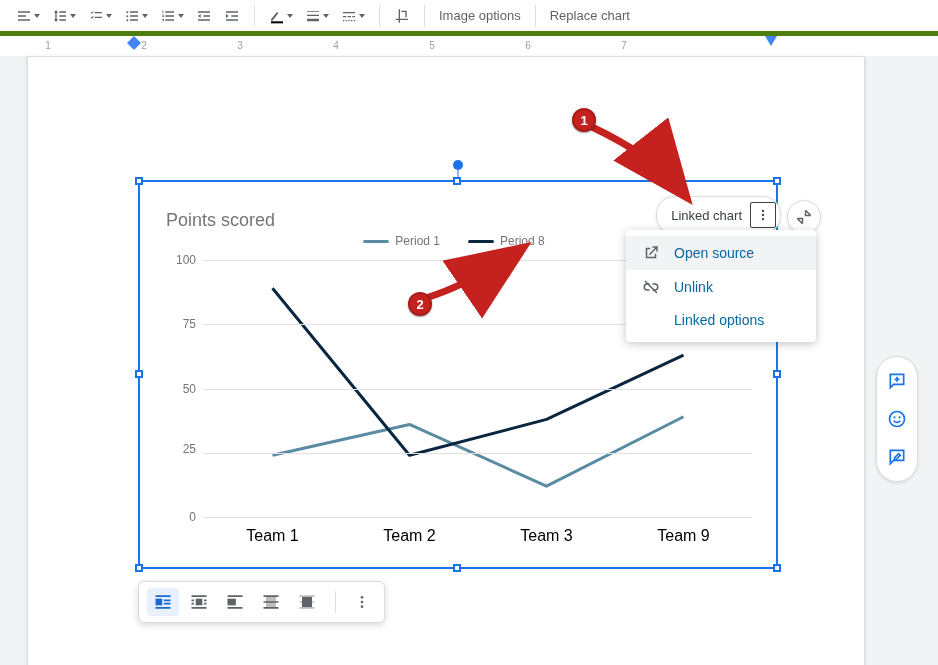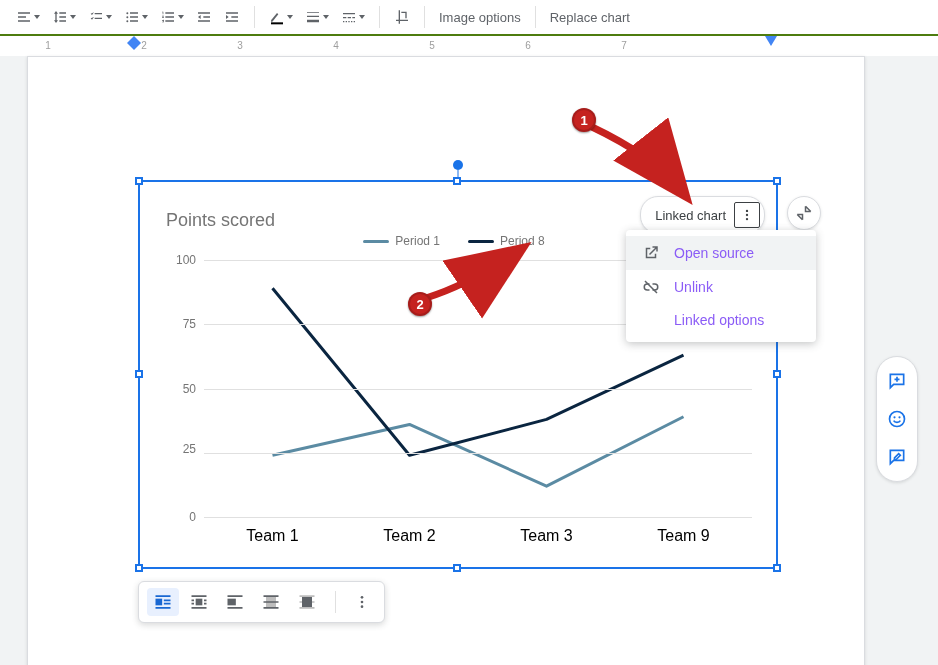--- a/index.html
+++ b/index.html
@@ -12,21 +12,21 @@
     overflow: hidden;
     position: relative;
     color: #3c4043;
   }
   
   .toolbar {
     height: 36px;
     display: flex;
     align-items: center;
     padding: 0 10px;
-    border-bottom: 2px solid #4d7c0f;
+    border-bottom: 5px solid #4d7c0f;
     font-size: 13px;
     color: #5f6368;
     background: #fff;
   }
   .tbtn {
     display: flex;
     align-items: center;
     gap: 2px;
     padding: 4px 4px;
     margin: 0 2px;
@@ -152,22 +152,22 @@
   .img-toolbar .tbtn { margin:0; padding:4px 6px; }
   .img-toolbar .tbtn.active { background:#e8f0fe; color:#1967d2; }
   .img-toolbar .tbtn.active svg path, .img-toolbar .tbtn.active svg rect { fill:#1967d2; }
 
   
   .chip-row {
     position:absolute;
     right:-45px;
     top:14px;
     display:flex;
-    align-items:flex-start;
-    gap:22px;
+    align-items:flex-end;
+    gap:6px;
   }
   .chip {
     display:flex;
     align-items:center;
     background:#fff;
     border:1px solid #dadce0;
     border-radius:18px;
     padding:5px 4px 5px 14px;
     font-size:13px;
     color:#3c4043;
@@ -193,21 +193,21 @@
   .popup {
     position:absolute;
     right:-40px;
     top:48px;
     width:190px;
     background:#fff;
     border-radius:4px;
     box-shadow:0 2px 8px rgba(60,64,67,.3);
     padding:6px 0;
     font-size:14px;
-    color:#8b5cf6;
+    color:#0369a1;
   }
   .popup .item {
     display:flex; align-items:center; gap:14px;
     padding:8px 16px;
     cursor:pointer;
   }
   .popup .item.hover { background:#f1f3f4; }
   .popup .no-icon { width:18px; }
 
   

